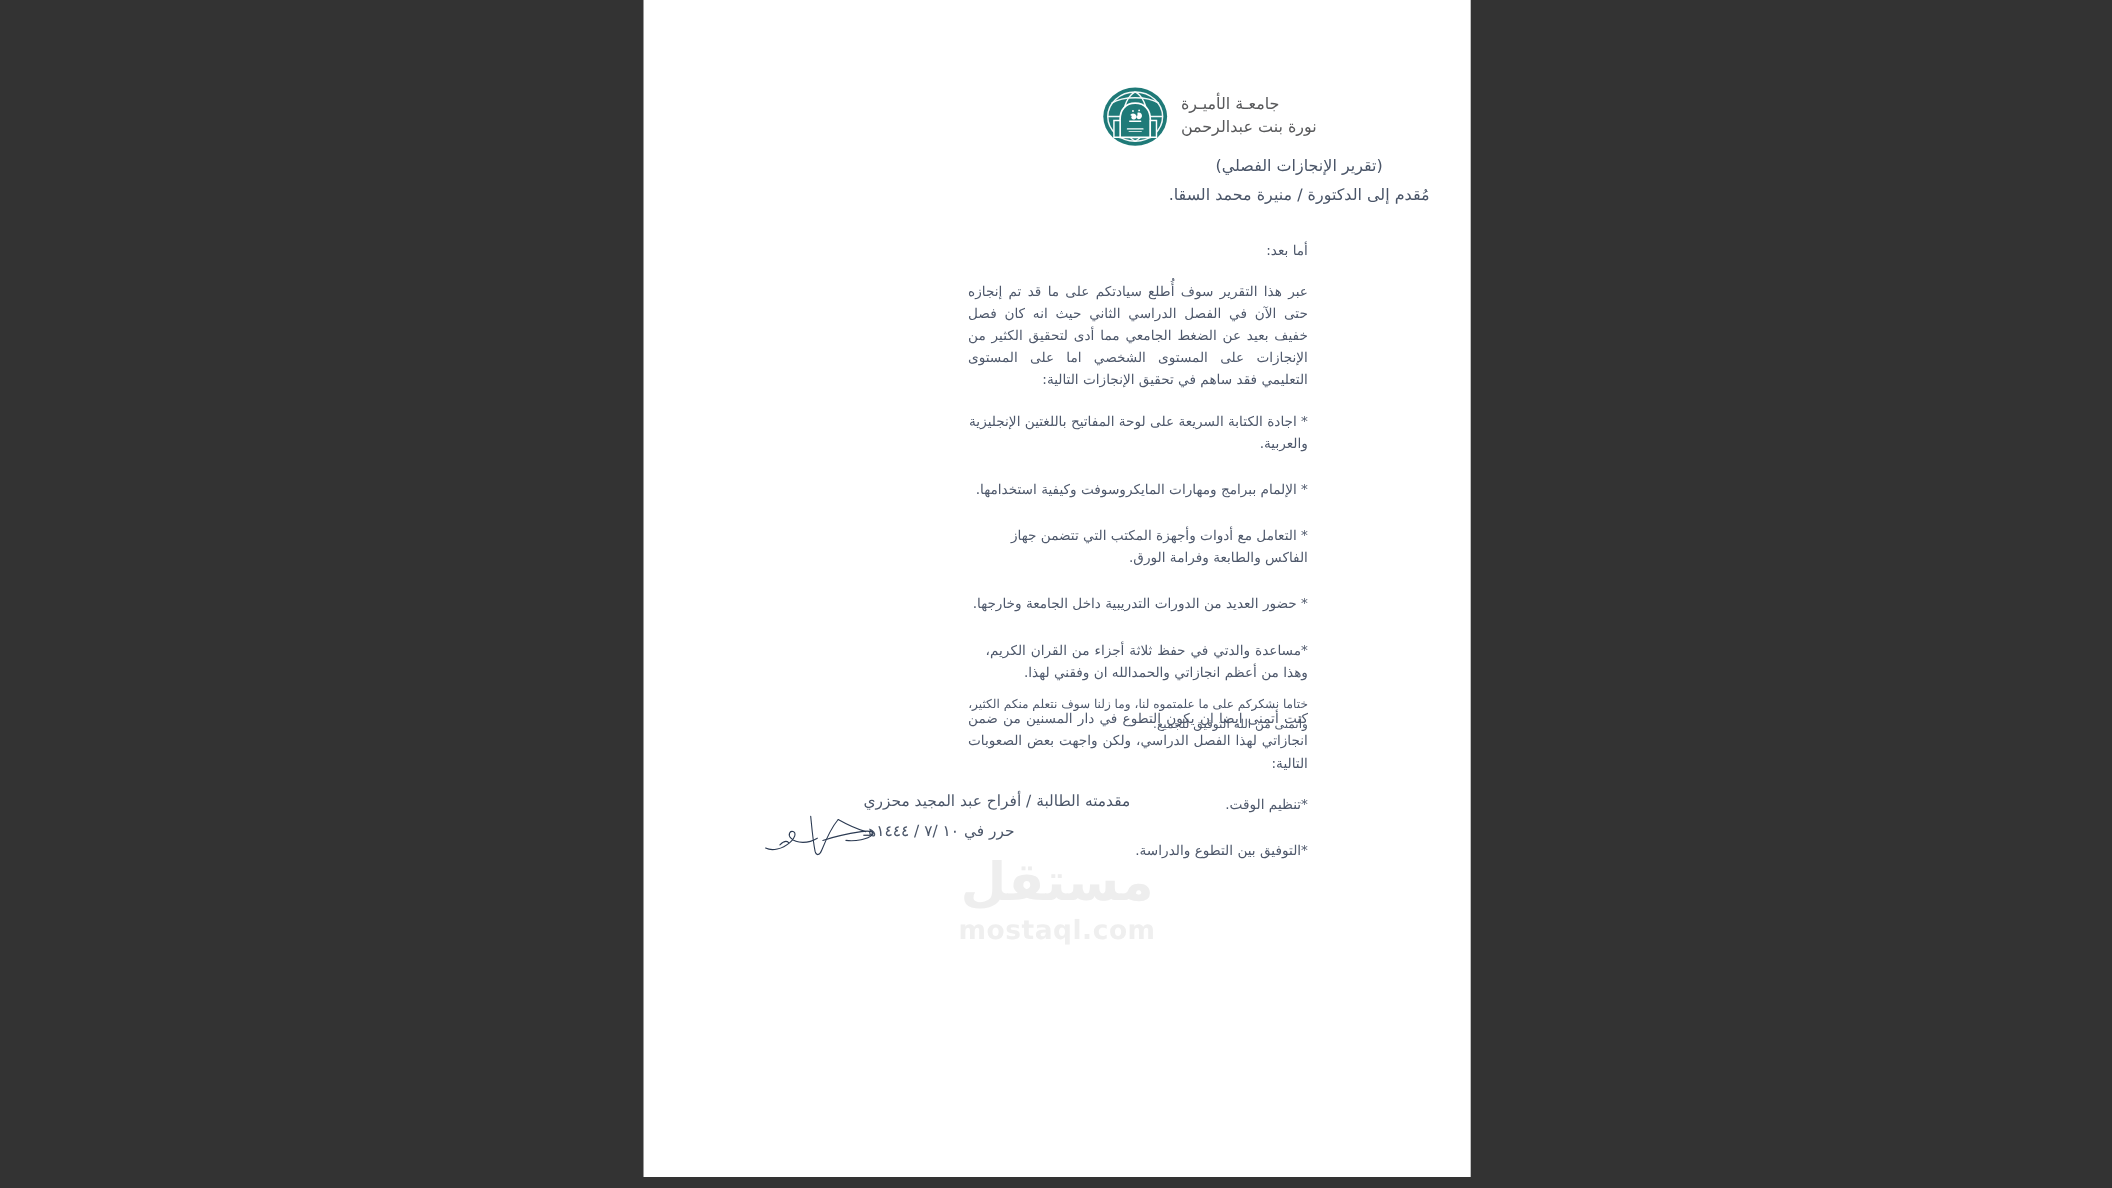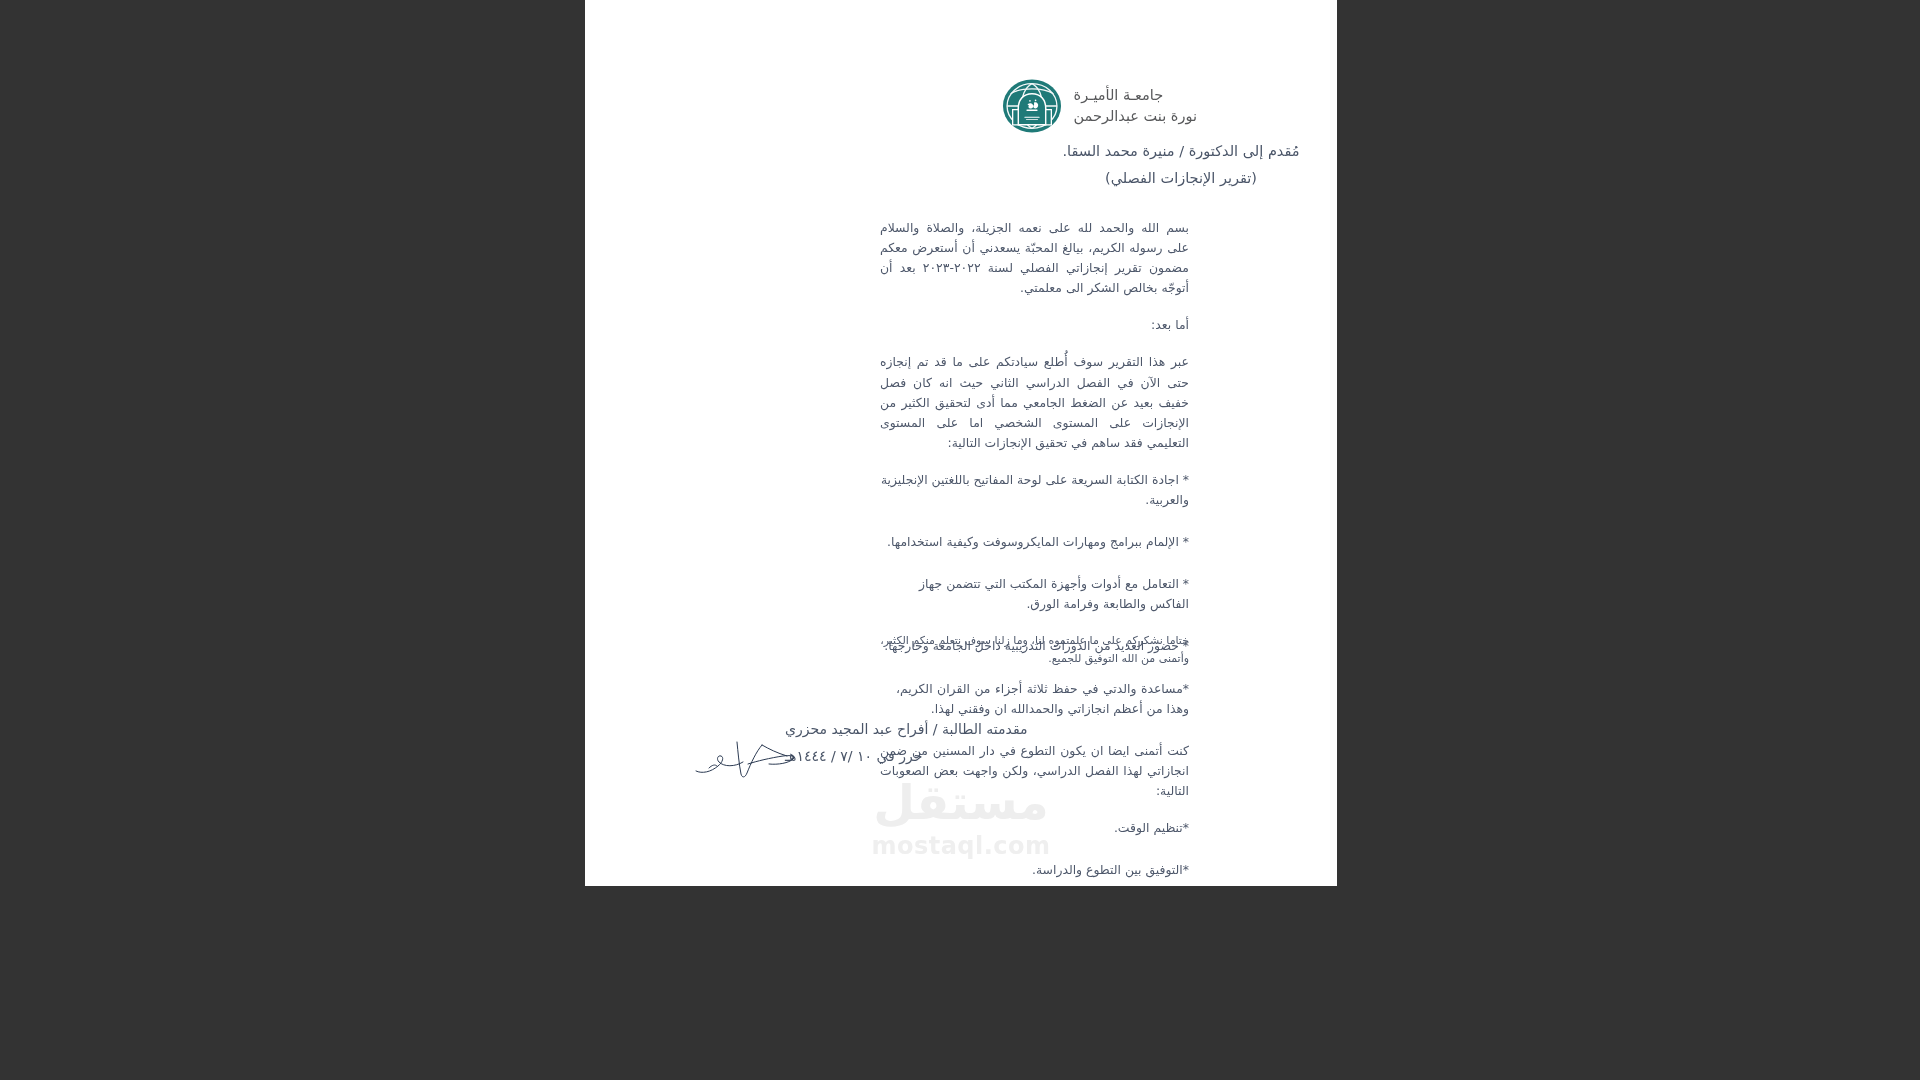--- a/index.html
+++ b/index.html
@@ -20,21 +20,21 @@
     height: 1080px;
     background: #333333;
   }
 
   
   #page {
     position: absolute;
     left: 585px;
     top: 0px;
     width: 752px;
-    height: 886px;
+    height: 1070px;
     background: #ffffff;
     overflow: hidden;
   }
 
   
   .logo-block {
     position: absolute;
     right: 140px;
     top: 78px;
     display: flex;
@@ -201,27 +201,26 @@
 
         <g fill="#ffffff">
           <rect x="45" y="76" width="30" height="2" rx="1"></rect>
           <rect x="48" y="81" width="24" height="1.6" rx="0.8"></rect>
         </g>
       </svg>
 
     </div>
 
     <div class="doc-text title-block">
+      <span class="tline">(تقرير الإنجازات الفصلي)</span>
       <span class="tline">مُقدم إلى الدكتورة / منيرة محمد السقا.</span>
-      <span class="tline">(تقرير الإنجازات الفصلي)</span>
     </div>
 
     <div class="doc-text body-block">
 
-      <p class="para">بسم الله والحمد لله على نعمه الجزيلة، والصلاة والسلام على رسوله الكريم، بيالغ المحبّة يسعدني أن أستعرض معكم مضمون تقرير إنجازاتي الفصلي لسنة ٢٠٢٢-٢٠٢٣ بعد أن أتوجّه بخالص الشكر الى معلمتي.</p>
 
       <p class="para short">أما بعد:</p>
 
       <p class="para">عبر هذا التقرير سوف أُطلع سيادتكم على ما قد تم إنجازه حتى الآن في الفصل الدراسي الثاني حيث انه كان فصل خفيف بعيد عن الضغط الجامعي مما أدى لتحقيق الكثير من الإنجازات على المستوى الشخصي اما على المستوى التعليمي فقد ساهم في تحقيق الإنجازات التالية:</p>
 
       <p class="bullet-line">* اجادة الكتابة السريعة على لوحة المفاتيح باللغتين الإنجليزية والعربية.</p>
       <p class="bullet-line">* الإلمام ببرامج ومهارات المايكروسوفت وكيفية استخدامها.</p>
       <p class="bullet-line">* التعامل مع أدوات وأجهزة المكتب التي تتضمن جهاز الفاكس والطابعة وفرامة الورق.</p>
       <p class="bullet-line">* حضور العديد من الدورات التدريبية داخل الجامعة وخارجها.</p>
       <p class="bullet-wrap">*مساعدة والدتي في حفظ ثلاثة أجزاء من القران الكريم، وهذا من أعظم انجازاتي والحمدالله ان وفقني لهذا.</p>

